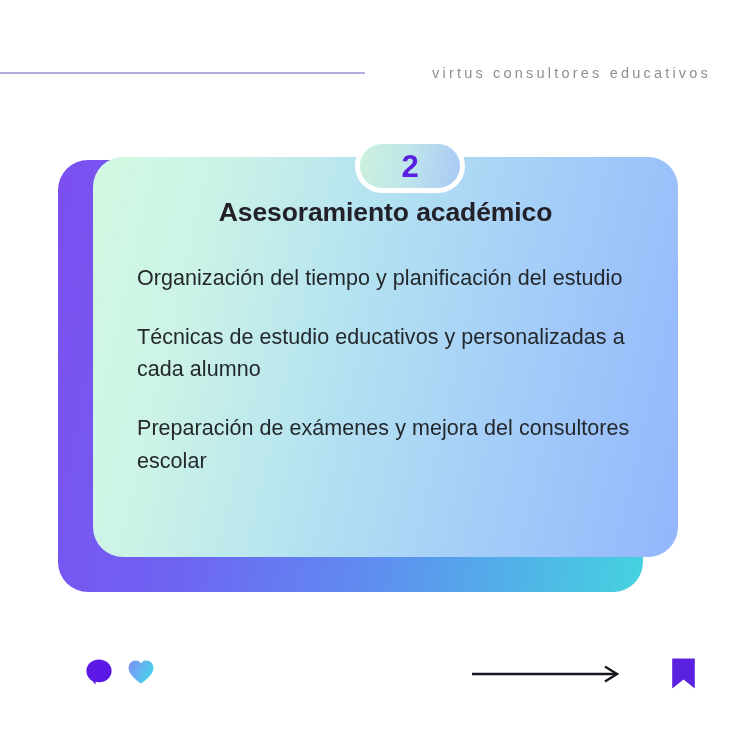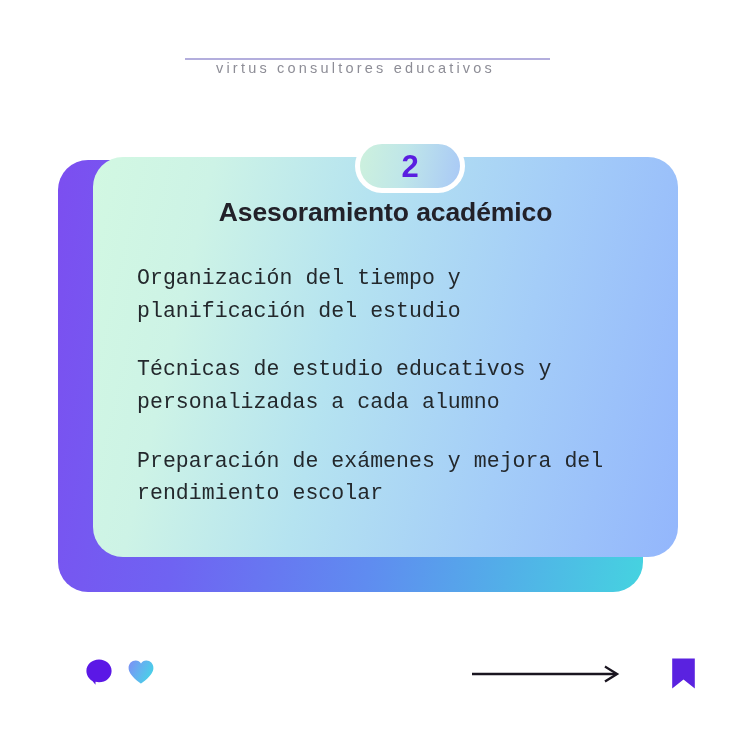--- a/index.html
+++ b/index.html
@@ -17,21 +17,20 @@
 
   
   .header {
     position: absolute;
     top: 58px;
     left: 0;
     width: 735px;
     height: 30px;
     display: flex;
     align-items: center;
-    flex-direction: column;
   }
   .header-rule {
     height: 2px;
     background: #b3aedd;
     width: 365px;
     flex: 0 0 auto;
     margin-left: 0;
   }
   .header-brand {
     flex: 1 1 auto;
@@ -95,21 +94,21 @@
     list-style: none;
     margin-top: 34px;
   }
   .card-list-item {
     font-size: 21.5px;
     line-height: 1.52;
     color: #23282c;
     margin-bottom: 26px;
     letter-spacing: 0.05px;
     max-width: 500px;
-    font-family: Liberation Mono, monospace;
+    font-family: Liberation Sans, sans-serif;
   }
   .card-list-item:last-child { margin-bottom: 0; }
 
   
   .badge {
     position: absolute;
     left: 355px;
     top: 139px;
     width: 110px;
     height: 54px;
@@ -170,21 +169,21 @@
   <div class="card-back"></div>
 
   <div class="card-front">
     <div class="card-inner">
 
       <h1 class="card-title">Asesoramiento académico</h1>
 
       <ul class="card-list">
         <li class="card-list-item">Organización del tiempo y planificación del estudio</li>
         <li class="card-list-item">Técnicas de estudio educativos y personalizadas a cada alumno</li>
-        <li class="card-list-item">Preparación de exámenes y mejora del rendimiento escolar</li>
+        <li class="card-list-item">Preparación de exámenes y mejora del consultores escolar</li>
       </ul>
 
     </div>
   </div>
 </div>
 
 <div class="badge">
   <span class="badge-number">2</span>
 </div>
 

